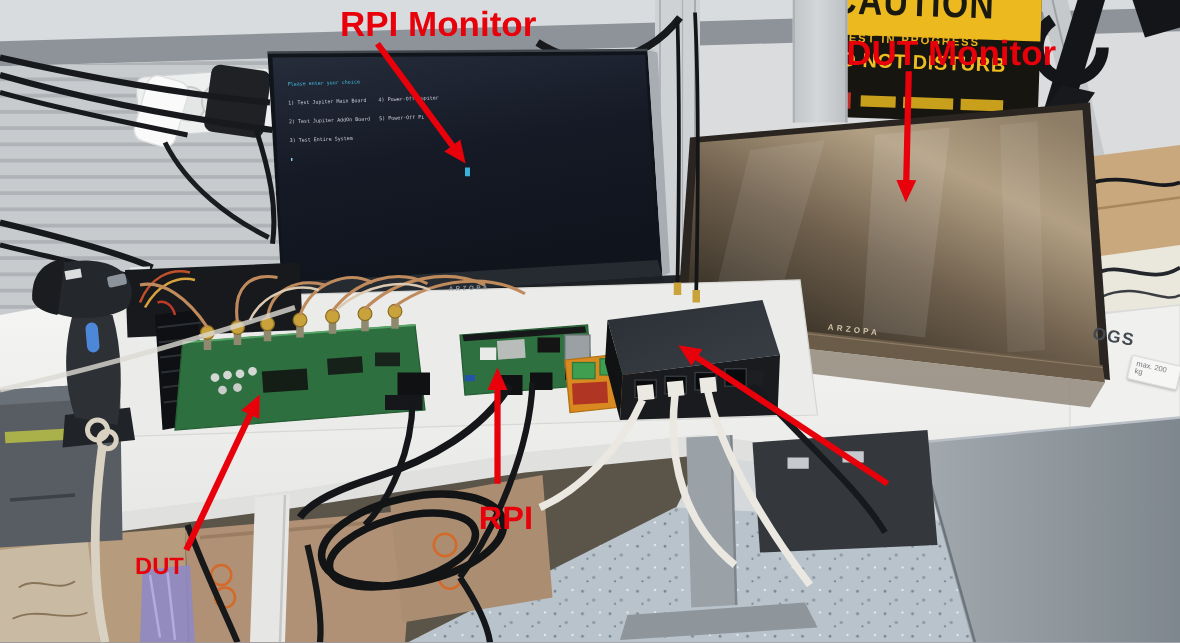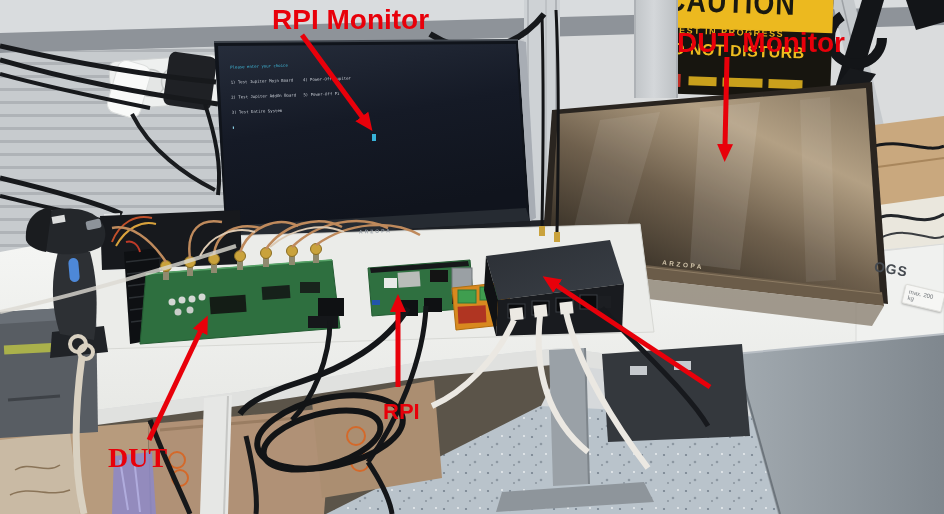--- a/index.html
+++ b/index.html
@@ -28,22 +28,22 @@
               box-shadow:inset 2px 0 0 #aeb2b6, inset -2px 0 0 #a9adb1;}
   .ogs{left:874px;top:262px;font-size:14px;font-weight:800;color:#454a50;
        letter-spacing:1px;transform:rotate(10deg);}
   .maxkg{left:903px;top:288px;font-size:6px;color:#74787c;background:#f6f6f4;
          padding:3px 4px;border:1px solid #dededa;border-radius:2px;
          transform:rotate(13deg);box-shadow:0 1px 2px rgba(0,0,0,.25);}
   .lab{position:absolute;z-index:6;color:#e8000a;font-weight:bold;font-size:28px;
        white-space:nowrap;line-height:1;}
   .lab-rpi-monitor{left:272px;top:6px;}
   .lab-dut-monitor{left:677px;top:29px;}
-  .lab-dut{left:108px;top:444px;font-size:28px;font-family:Liberation Serif, serif;}
-  .lab-rpi{left:383px;top:401px;font-size:22px;}
+  .lab-dut{left:108px;top:444px;font-size:19px;}
+  .lab-rpi{left:383px;top:401px;font-size:26px;}
   .lab-eth{left:645px;top:384px;}
 </style>
 </head>
 <body>
 
 <div class="stage">
 
 <svg class="scene" width="944" height="514" viewBox="0 0 944 514">
   <defs>
     <pattern id="slats" width="8" height="13" patternUnits="userSpaceOnUse">

